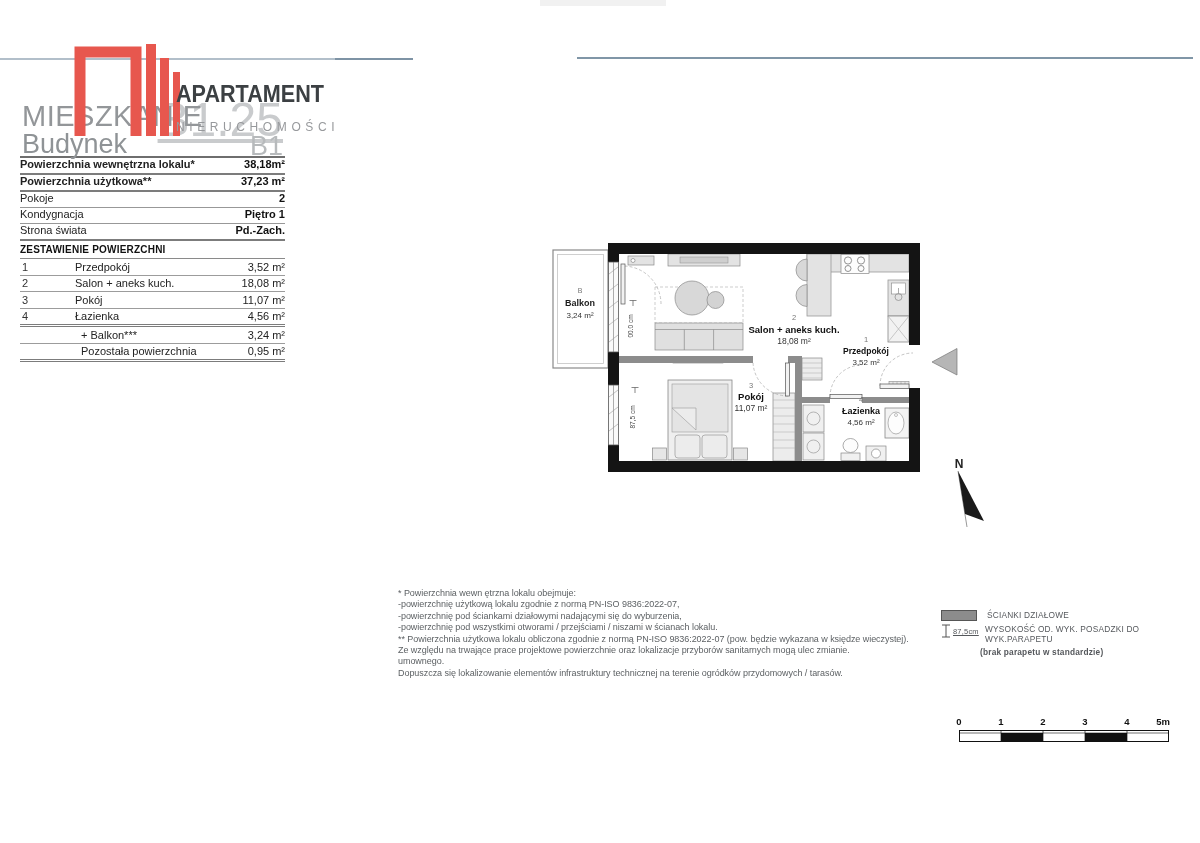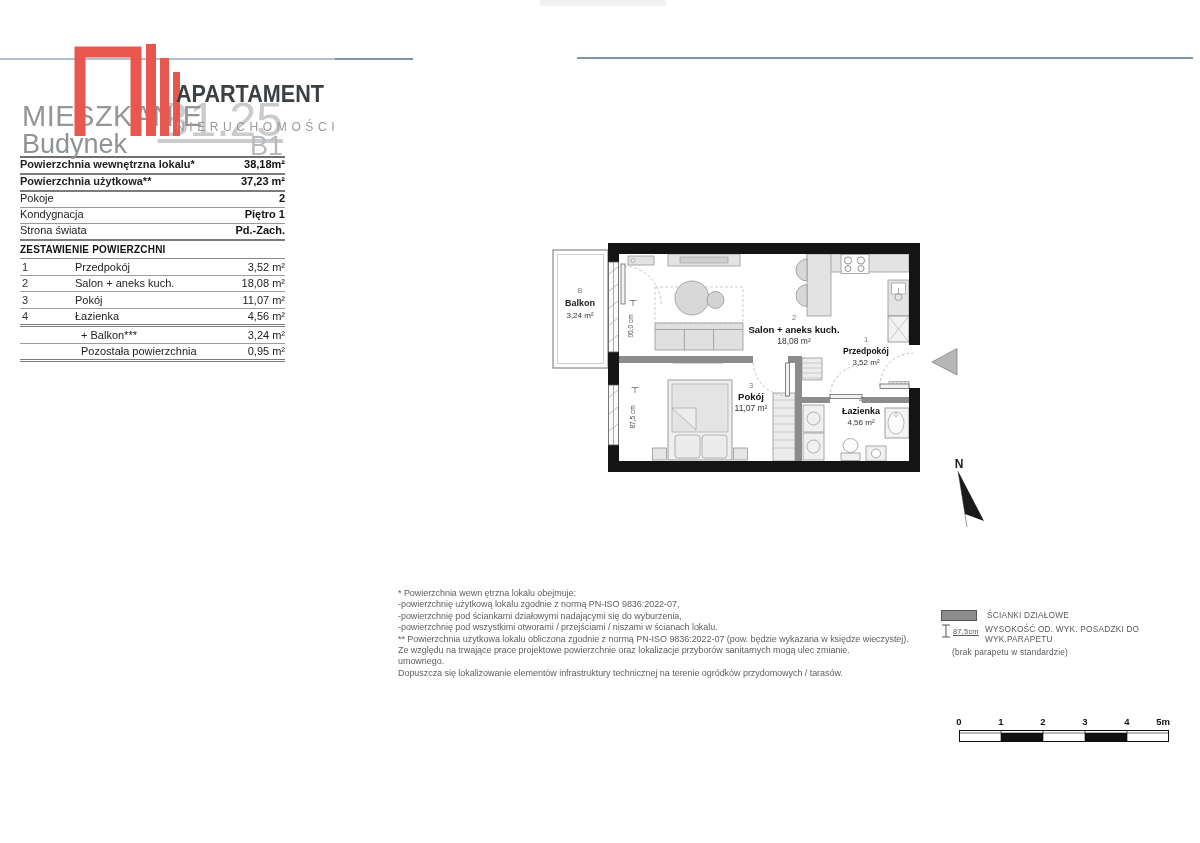--- a/index.html
+++ b/index.html
@@ -41,21 +41,21 @@
   .arow.dbl{border-bottom:3px double #7c7c7c;}
   
   .foot{left:398px;top:588px;width:545px;font-size:9px;line-height:11.4px;color:#5d6164;
      letter-spacing:-.05px;}
   .foot div{white-space:nowrap;}
   
   .legend{left:928px;top:610px;width:270px;font-size:8.3px;color:#55585c;letter-spacing:.2px;}
   .lrow{display:flex;align-items:flex-start;margin-bottom:3px;padding-left:13px;}
   .lswatch{width:34px;height:9px;background:#8c8c8c;border:1px solid #555;margin-right:10px;flex:none;}
   .ldim{display:flex;align-items:center;width:44px;flex:none;}
-  .lnote{margin-left:24px;}
+  .lnote{margin-left:52px;font-weight:bold;}
   
   .scalebar{left:955px;top:716px;width:218px;height:30px;font-size:9.5px;font-weight:bold;color:#111;}
   .scalebar .tick{position:absolute;top:0;transform:translateX(-50%);}
   .scalebar svg{position:absolute;left:4px;top:14px;}
   
   .plan{left:542px;top:236px;}
   .north{left:933px;top:452px;}
   svg text{font-family:"Liberation Sans",sans-serif;}
 </style>
 </head>

